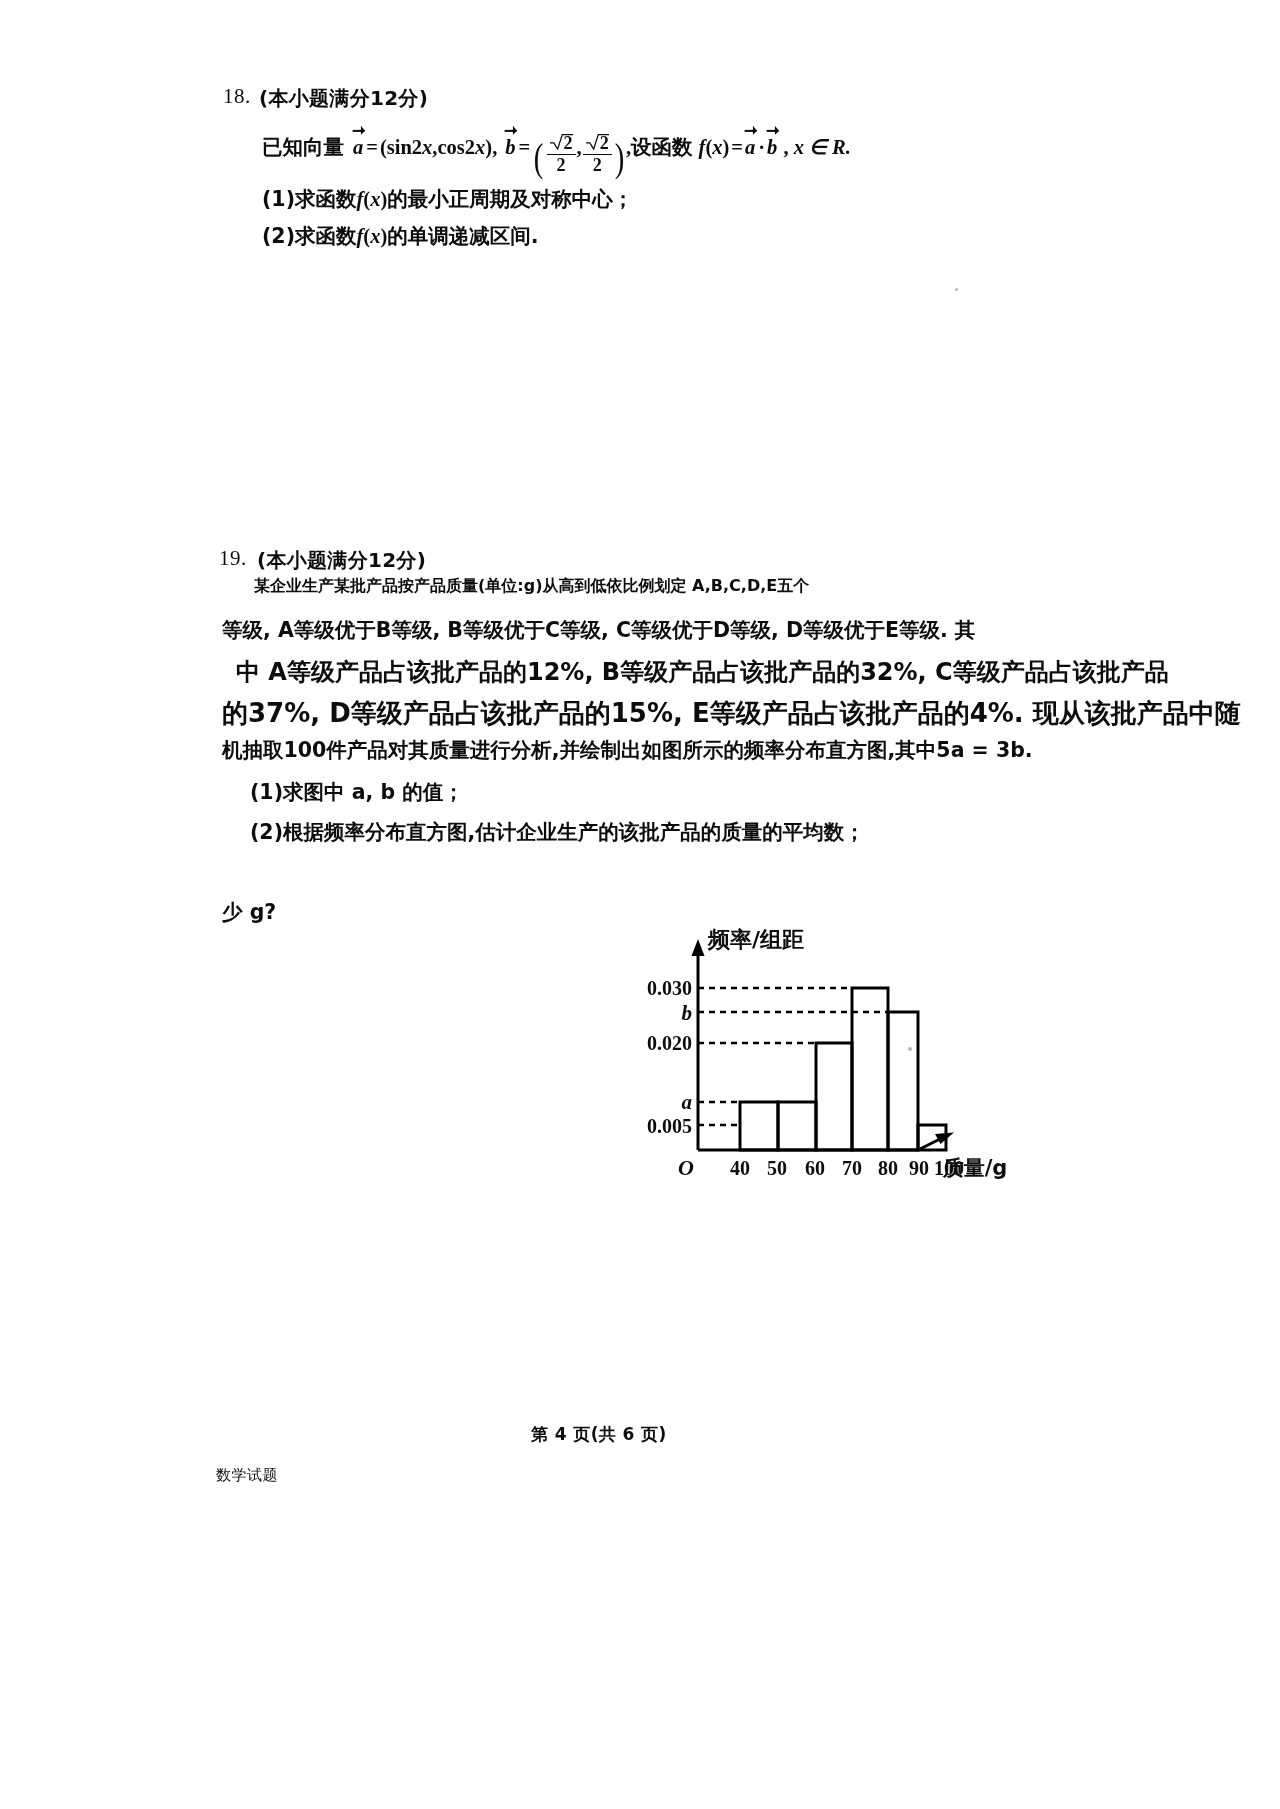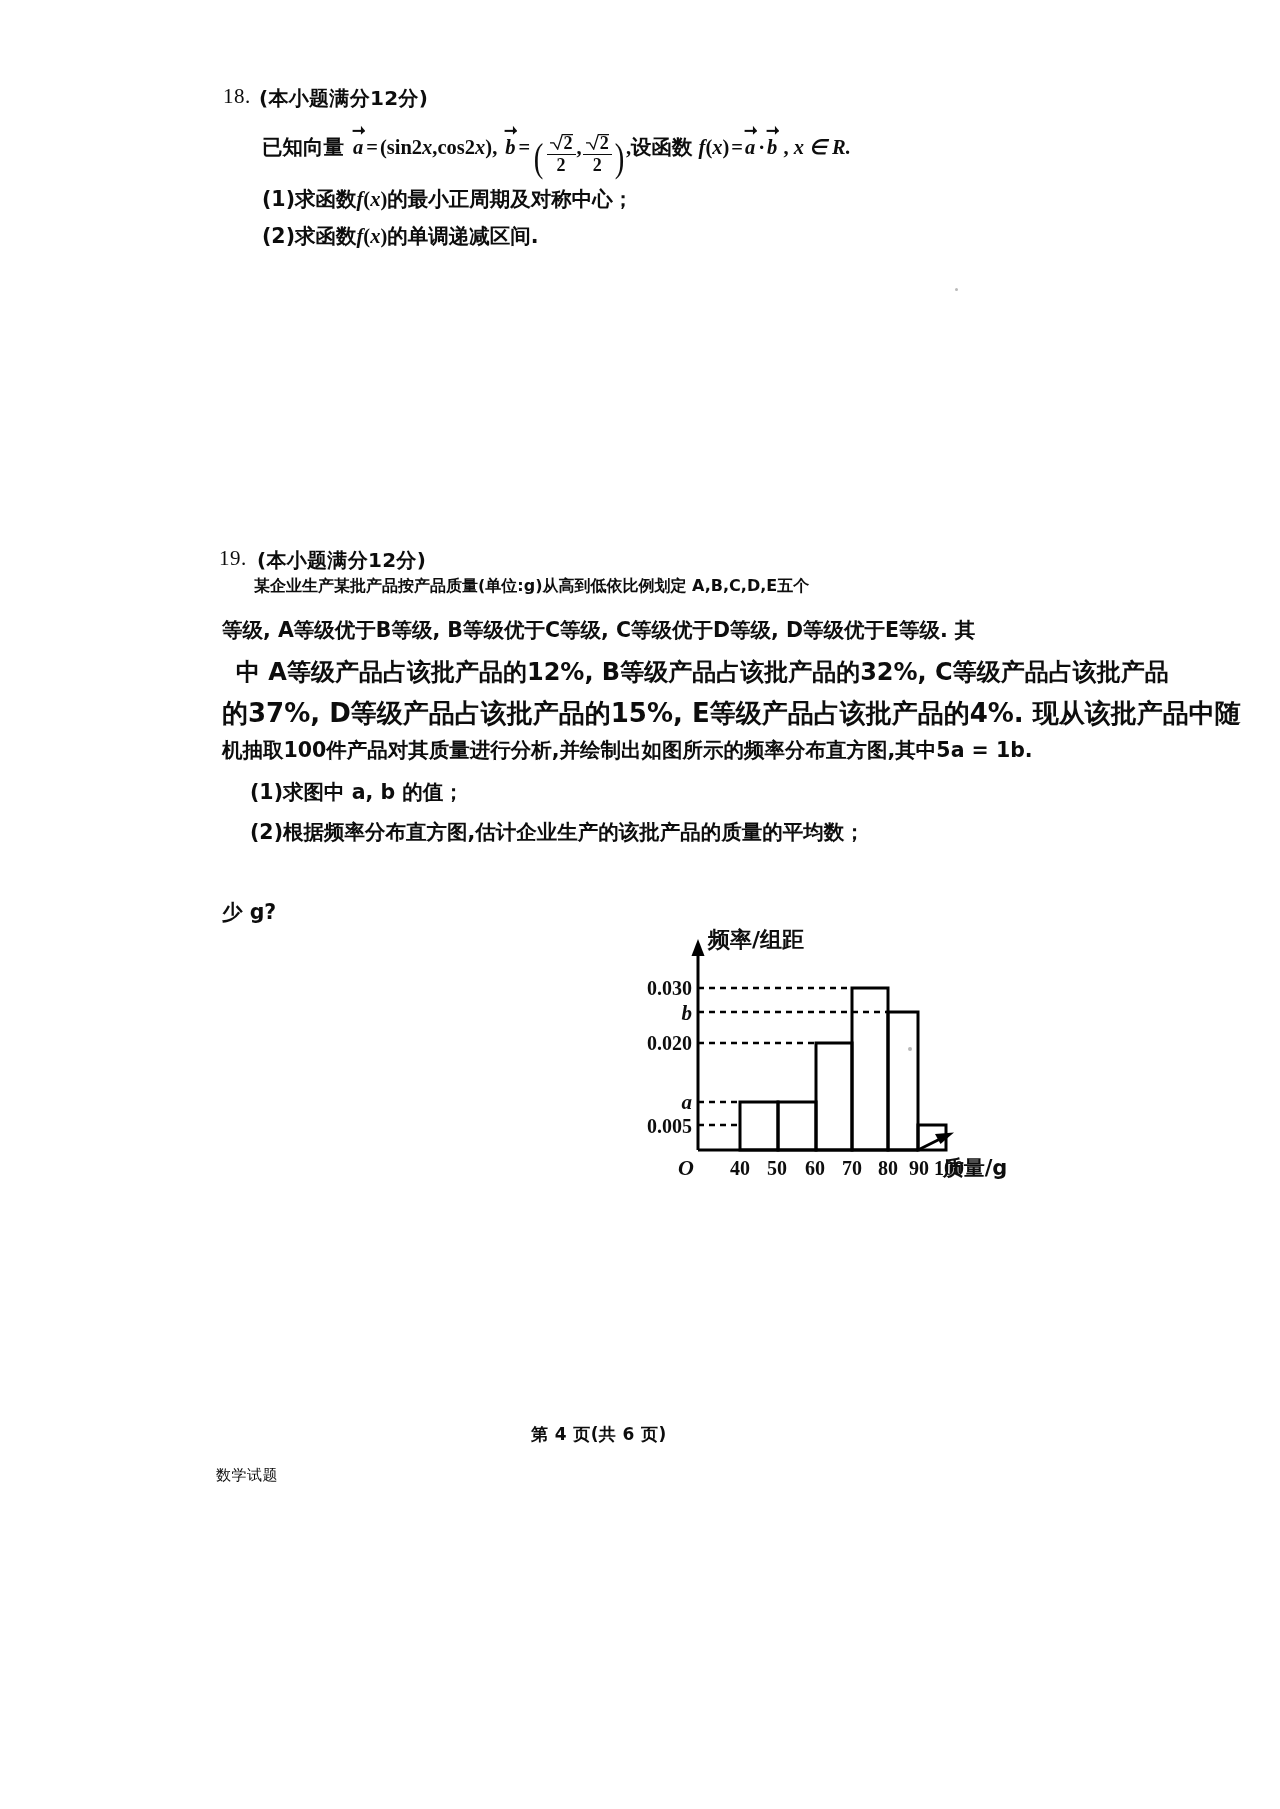--- a/index.html
+++ b/index.html
@@ -134,21 +134,21 @@
 
   <div class="speck" style="left:955px;top:288px;width:3px;height:3px;"></div>
 
   <div class="qnum" style="left:219px;top:546px;">19.</div>
   <div class="qhead" style="left:257px;top:547px;">(本小题满分12分)</div>
 
   <div class="line cn" style="left:254px;top:576px;font-size:16px;">某企业生产某批产品按产品质量(单位:g)从高到低依比例划定 A,B,C,D,E五个</div>
   <div class="line cn" style="left:222px;top:616px;font-size:20.5px;">等级, A等级优于B等级, B等级优于C等级, C等级优于D等级, D等级优于E等级. 其</div>
   <div class="line cn" style="left:222px;top:656px;font-size:24px;margin-left:14px;">中 A等级产品占该批产品的12%, B等级产品占该批产品的32%, C等级产品占该批产品</div>
   <div class="line cn" style="left:222px;top:696px;font-size:26px;">的37%, D等级产品占该批产品的15%, E等级产品占该批产品的4%. 现从该批产品中随</div>
-  <div class="line cn" style="left:222px;top:736px;font-size:20.5px;">机抽取100件产品对其质量进行分析,并绘制出如图所示的频率分布直方图,其中5a = 1b.</div>
+  <div class="line cn" style="left:222px;top:736px;font-size:20.5px;">机抽取100件产品对其质量进行分析,并绘制出如图所示的频率分布直方图,其中5a = 3b.</div>
 
   <div class="line cn" style="left:250px;top:778px;font-size:20.5px;">(1)求图中 a, b 的值；</div>
   <div class="line cn" style="left:250px;top:818px;font-size:20.5px;">(2)根据频率分布直方图,估计企业生产的该批产品的质量的平均数；</div>
   <div class="line cn" style="left:222px;top:898px;font-size:20.5px;">少 g?</div>
 
   <div id="chart" style="left:620px;top:925px;width:420px;height:270px;">
     <svg width="420" height="270" viewBox="0 0 420 270">
 
       <g>
         <line x1="78" y1="225" x2="78" y2="26" stroke="#000" stroke-width="3"></line>

